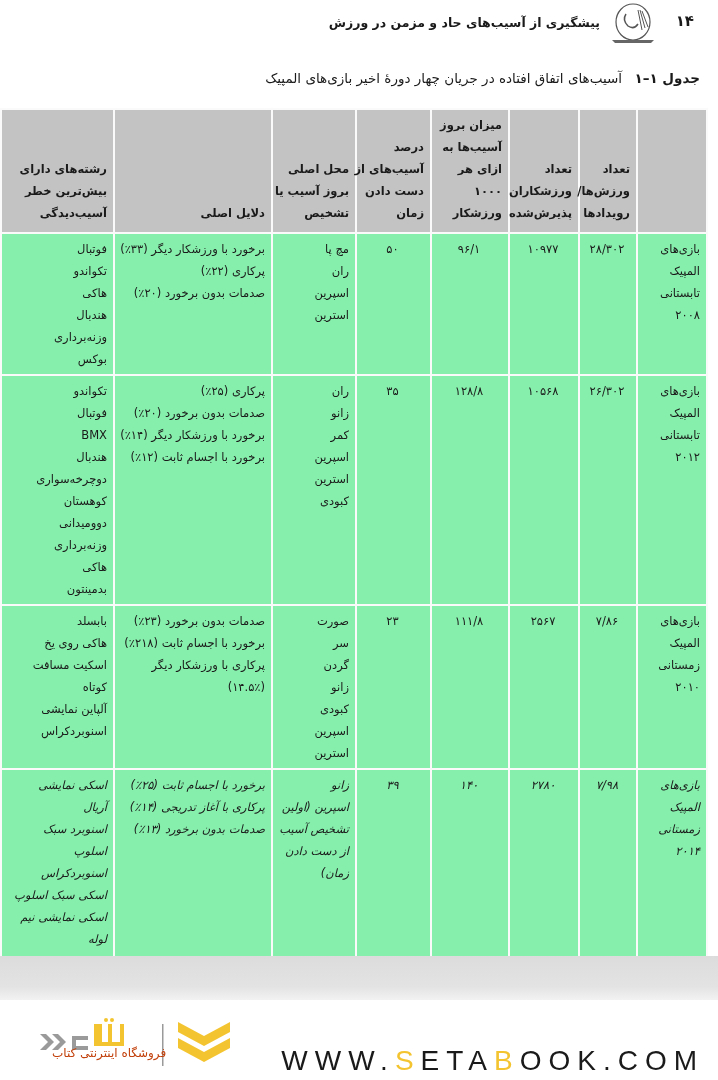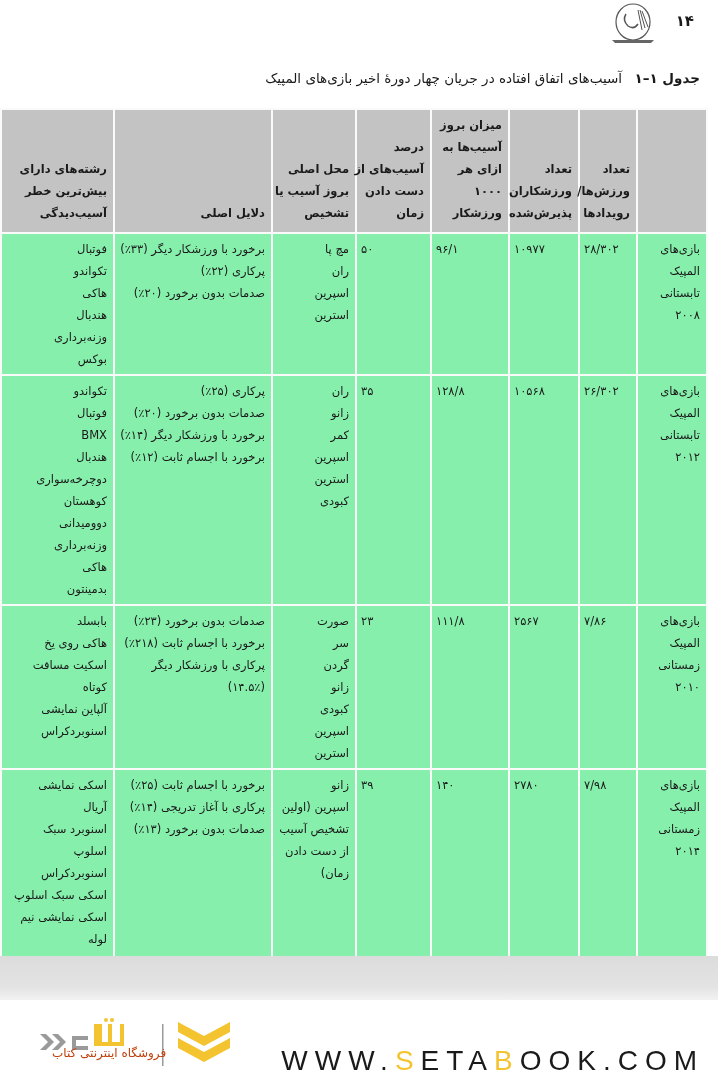--- a/index.html
+++ b/index.html
@@ -45,25 +45,25 @@
     }
     table.injuries thead th {
       background: #c3c3c3;
       vertical-align: bottom;
       font-weight: bold;
       height: 96px;
       padding-bottom: 8px;
     }
     table.injuries tbody td { background: #86efac; font-weight: normal; }
     .cell-line { display: block; white-space: nowrap; }
-    .cell-num { display: block; text-align: left; }
+    .cell-num { display: block; text-align: center; }
     .row-2008 td { height: 116px; }
     .row-2012 td { height: 186px; }
     .row-2010 td { height: 132px; }
-    .row-2014 td { height: 270px; }
+    .row-2014 td { height: 270px; font-style: italic; }
 
     .page-shadow {
       position: absolute; left: 0; top: 956px; width: 718px; height: 44px;
       background: linear-gradient(to bottom, #dcdcdc 0%, #e3e3e3 70%, #f2f2f2 100%);
     }
     .footer {
       position: absolute; left: 0; top: 1000px; width: 718px; height: 80px; background: #ffffff;
     }
     .store-name {
       position: absolute; right: 16px; top: 18px; direction: rtl;
@@ -84,20 +84,21 @@
 <body>
 
 <div class="page-header">
   <span class="page-number">۱۴</span>
   <svg class="chapter-logo" viewBox="0 0 50 44">
     <ellipse cx="25" cy="20" rx="17" ry="18" fill="none" stroke="#555" stroke-width="1.2"></ellipse>
     <path d="M18 12 q-4 6 2 12 q6 4 10 -2" fill="none" stroke="#555" stroke-width="1.5"></path>
     <path d="M30 8 l4 20 M32 8 l5 18 M34 9 l6 16" stroke="#555" stroke-width="1"></path>
     <path d="M4 38 h42 l-3 3 h-36 z" fill="#666"></path>
   </svg>
+  <span class="running-title">پیشگیری از آسیب‌های حاد و مزمن در ورزش</span>
 </div>
 
 <div class="caption">
   <span class="caption-label">جدول ۱–۱</span>
   <span>آسیب‌های اتفاق افتاده در جریان چهار دورهٔ اخیر بازی‌های المپیک</span>
 </div>
 
 <div class="table-wrap">
   <table class="injuries">
     <colgroup>

